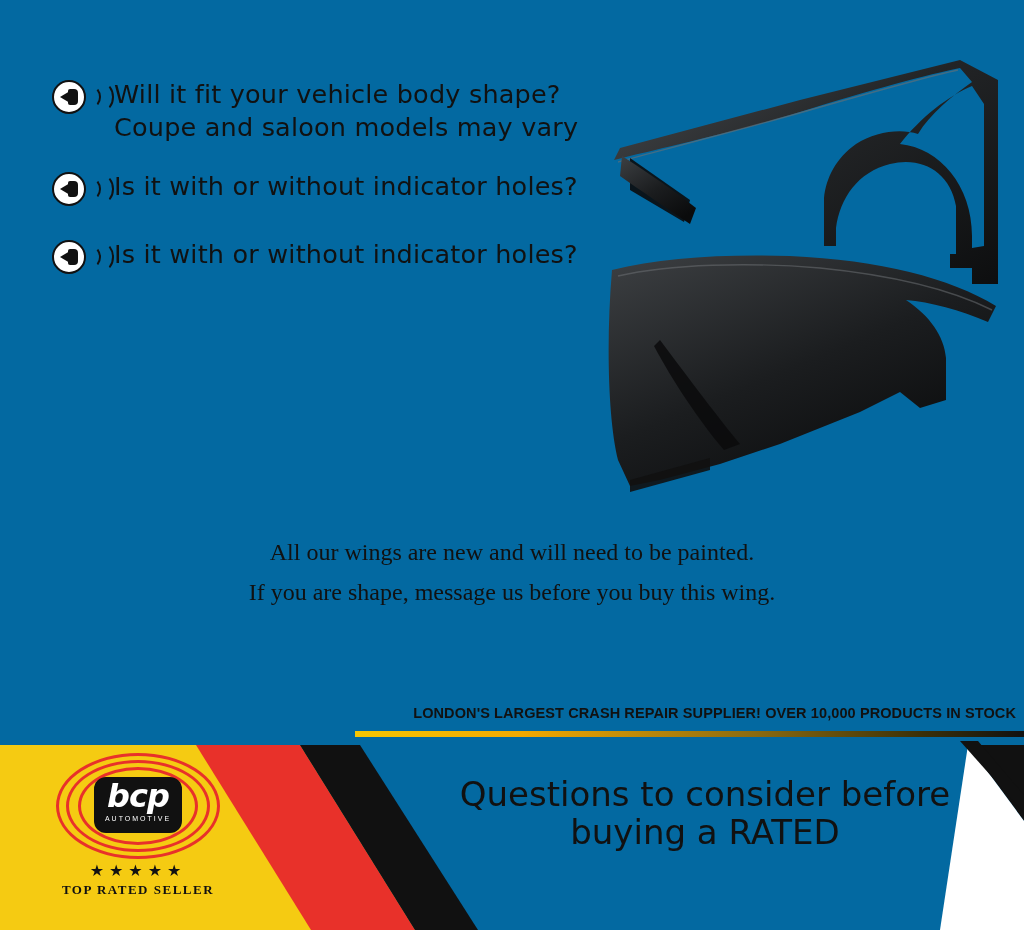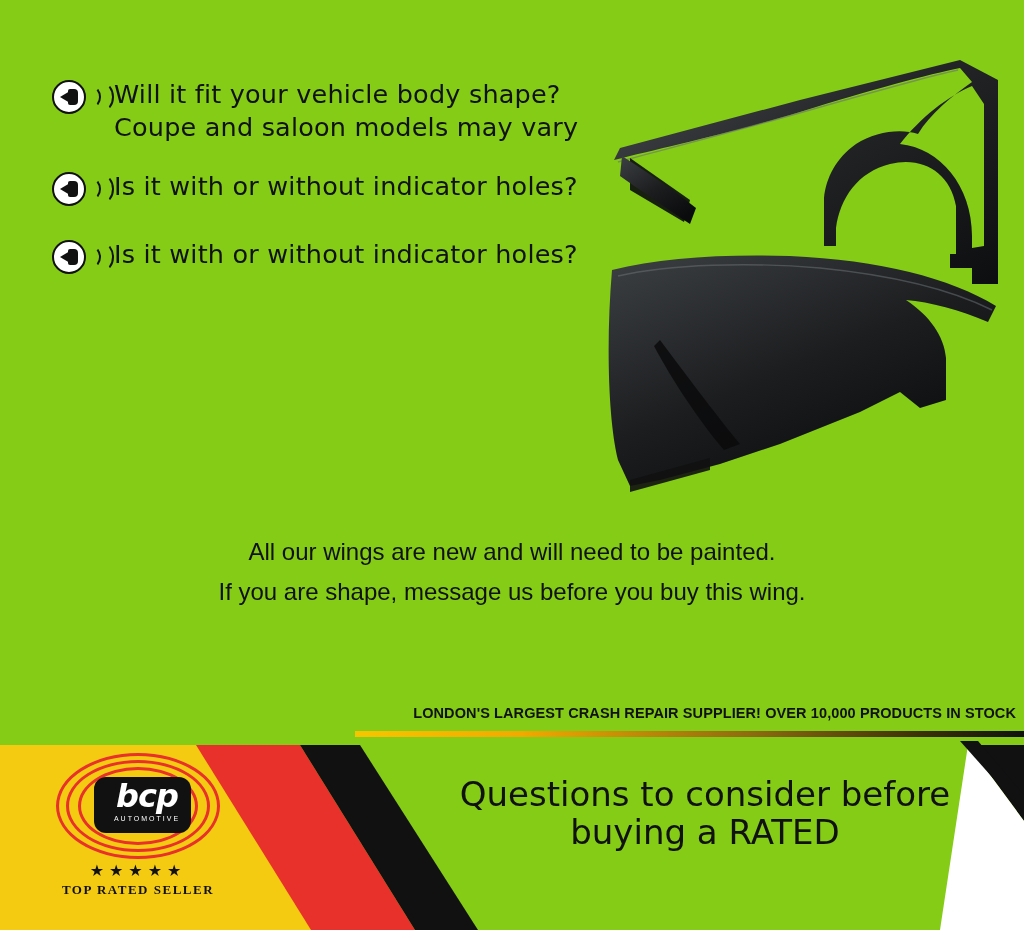--- a/index.html
+++ b/index.html
@@ -12,21 +12,21 @@
     background: #ffffff;
     font-family: "Liberation Sans", sans-serif;
     overflow: hidden;
     position: relative;
   }
 
   .page {
     position: relative;
     width: 1024px;
     height: 930px;
-    background: #84cc16;
+    background: #0369a1;
     overflow: hidden;
   }
 
   
   .questions {
     position: absolute;
     left: 52px;
     top: 78px;
     width: 580px;
   }
@@ -119,21 +119,21 @@
     left: 0;
     top: 536px;
     width: 1024px;
     text-align: center;
   }
   .notes p {
     margin: 0 0 8px 0;
     font-size: 24px;
     line-height: 32px;
     color: #111;
-    font-family: Liberation Sans, sans-serif;
+    font-family: Liberation Serif, serif;
     text-align: center;
   }
   .notes p.wide {
     padding: 0 55px;
   }
 
   
   .strip {
     position: absolute;
     left: 0;
@@ -201,21 +201,20 @@
     margin: 0 auto;
   }
   .logo-badge {
     position: absolute;
     left: 36px;
     top: 12px;
     width: 88px;
     height: 56px;
     background: #111;
     border-radius: 12px;
-    padding-left: 9px;
   }
   .logo-badge .bcp {
     color: #fff;
     font-size: 32px;
     font-weight: bold;
     font-style: italic;
     letter-spacing: -1px;
     line-height: 38px;
     font-family: "DejaVu Sans", sans-serif;
   }

